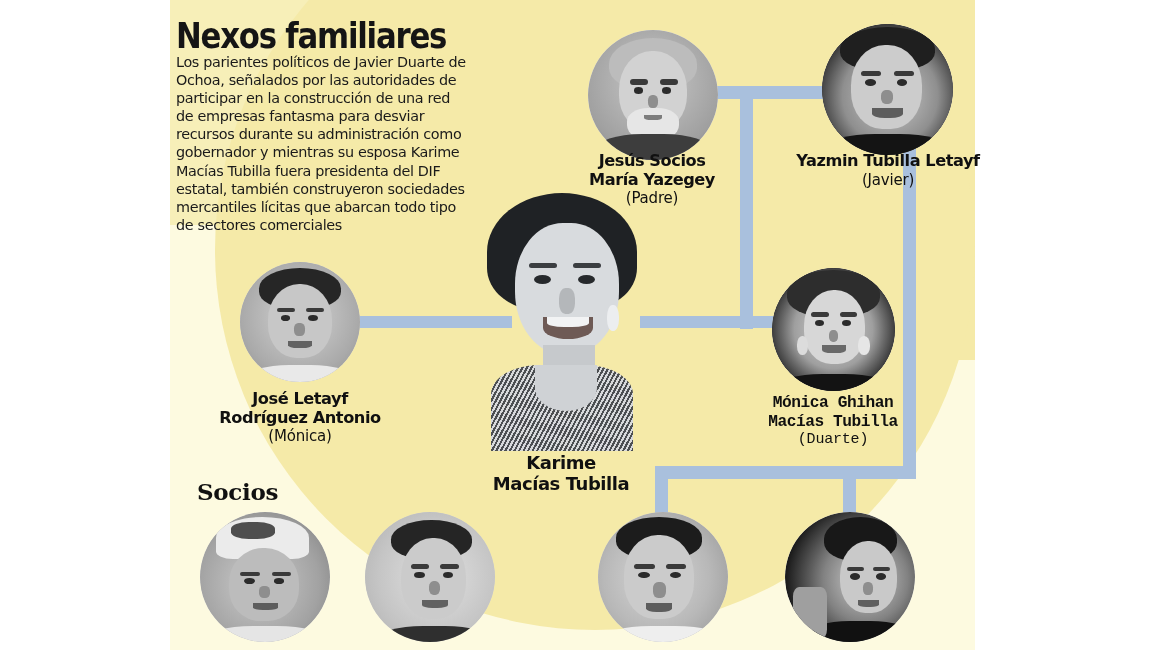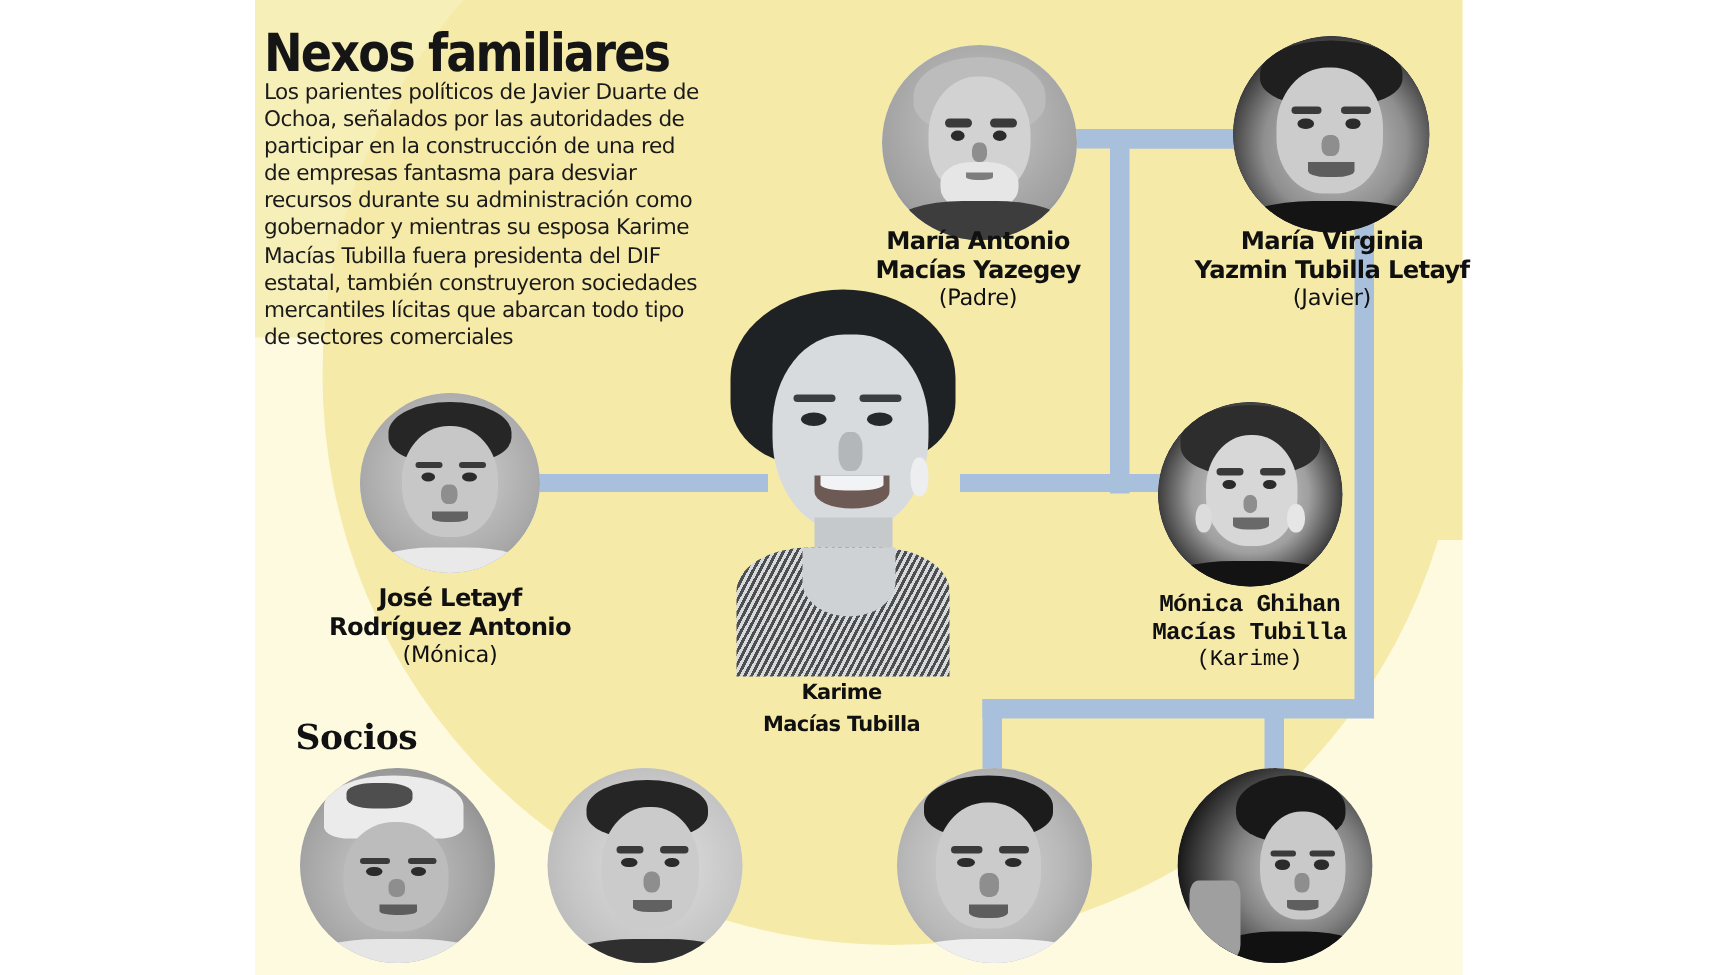--- a/index.html
+++ b/index.html
@@ -96,21 +96,21 @@
     font-size:16.2px;
     line-height:18.5px;
     letter-spacing:-.45px;
   }
   .caption .rel{
     font-weight:normal;
     font-size:15px;
     line-height:18px;
     letter-spacing:-.2px;
   }
-  .caption.big .nm{font-size:14px;line-height:21px;}
+  .caption.big .nm{font-size:18px;line-height:21px;}
 
   
   .face{position:absolute;inset:0;border-radius:50%;}
   .f-bg{position:absolute;inset:0;border-radius:50%;}
   .f-hair{position:absolute;border-radius:50% 50% 42% 42%;}
   .f-head{position:absolute;border-radius:48% 48% 44% 44%;}
   .f-eye{position:absolute;border-radius:50%;background:#2b2b2b;}
   .f-brow{position:absolute;border-radius:3px;background:#3a3a3a;}
   .f-mouth{position:absolute;border-radius:0 0 40% 40%;background:#6d5a55;}
   .f-nose{position:absolute;border-radius:40%;background:#9a8b83;}
@@ -157,43 +157,42 @@
         <div class="f-brow" style="left:55%;top:38%;width:14%;height:4%;"></div>
         <div class="f-eye" style="left:35%;top:44%;width:7%;height:5%;"></div>
         <div class="f-eye" style="left:57%;top:44%;width:7%;height:5%;"></div>
         <div class="f-nose" style="left:46%;top:50%;width:8%;height:10%;"></div>
         <div class="f-hair" style="left:30%;top:60%;width:40%;height:26%;background:#e4e6e8;border-radius:40% 40% 50% 50%;"></div>
         <div class="f-mouth" style="left:43%;top:65%;width:14%;height:4%;background:#8a7a74;"></div>
         <div class="f-body" style="left:6%;top:80%;width:88%;height:30%;background:#3a3d40;"></div>
       </div>
     </div>
     <div class="caption" style="left:552px;top:152px;width:200px;">
-      <div class="nm">María Antonio</div>
-      <div class="nm">Macías Yazegey</div>
+      <div class="nm">Jesús Socios</div>
+      <div class="nm">María Yazegey</div>
       <div class="rel">(Padre)</div>
     </div>
   </div>
 
   <div class="node">
     <div class="photo" style="left:822px;top:24px;width:131px;height:131px;">
       <div class="face" style="background:#15181b;">
         <div class="f-bg" style="background:radial-gradient(circle at 52% 55%, #c8ccd0 0%, #8b9095 48%, #16191c 82%);"></div>
         <div class="f-hair" style="left:14%;top:2%;width:72%;height:34%;background:#1c1f22;"></div>
         <div class="f-head" style="left:22%;top:16%;width:54%;height:64%;background:#c9ccd0;"></div>
         <div class="f-brow" style="left:30%;top:36%;width:15%;height:4%;"></div>
         <div class="f-brow" style="left:55%;top:36%;width:15%;height:4%;"></div>
         <div class="f-eye" style="left:33%;top:42%;width:8%;height:5%;"></div>
         <div class="f-eye" style="left:57%;top:42%;width:8%;height:5%;"></div>
         <div class="f-nose" style="left:45%;top:50%;width:9%;height:11%;"></div>
         <div class="f-mouth" style="left:38%;top:64%;width:24%;height:8%;background:#6b5a55;"></div>
         <div class="f-body" style="left:4%;top:84%;width:92%;height:28%;background:#111417;"></div>
       </div>
     </div>
     <div class="caption" style="left:772px;top:152px;width:232px;">
-      <div class="nm">María Virginia</div>
       <div class="nm">Yazmin Tubilla Letayf</div>
       <div class="rel">(Javier)</div>
     </div>
   </div>
 
   <div class="node">
     <div class="photo" style="left:240px;top:262px;width:120px;height:120px;">
       <div class="face" style="background:#b9bdc2;">
         <div class="f-bg" style="background:radial-gradient(circle at 50% 45%, #cfd3d7 0%, #a6abb0 65%, #878c91 100%);"></div>
         <div class="f-hair" style="left:16%;top:5%;width:68%;height:34%;background:#23262a;"></div>
@@ -227,21 +226,21 @@
         <div class="f-nose" style="left:46%;top:50%;width:8%;height:10%;"></div>
         <div class="f-mouth" style="left:41%;top:63%;width:19%;height:6%;background:#7a6560;"></div>
         <div class="f-eye" style="left:20%;top:55%;width:9%;height:16%;border-radius:45%;background:#d9dcdf;"></div>
         <div class="f-eye" style="left:70%;top:55%;width:10%;height:16%;border-radius:45%;background:#e3e6e8;"></div>
         <div class="f-body" style="left:4%;top:86%;width:92%;height:26%;background:#101315;"></div>
       </div>
     </div>
     <div class="caption" style="left:733px;top:394px;width:200px;font-family:Liberation Mono, monospace;">
       <div class="nm">Mónica Ghihan</div>
       <div class="nm">Macías Tubilla</div>
-      <div class="rel">(Karime)</div>
+      <div class="rel">(Duarte)</div>
     </div>
   </div>
 
   <div class="node">
     <div style="position:absolute;left:463px;top:185px;width:196px;height:275px;overflow:hidden;">
       <div style="position:absolute;left:18px;top:8px;width:162px;height:250px;">
 
         <div style="position:absolute;left:6px;top:0;width:150px;height:118px;border-radius:52% 52% 38% 38%;background:#1f2225;"></div>
 
         <div style="position:absolute;left:34px;top:30px;width:104px;height:132px;border-radius:46% 46% 48% 48%;background:#d8dbde;"></div>

